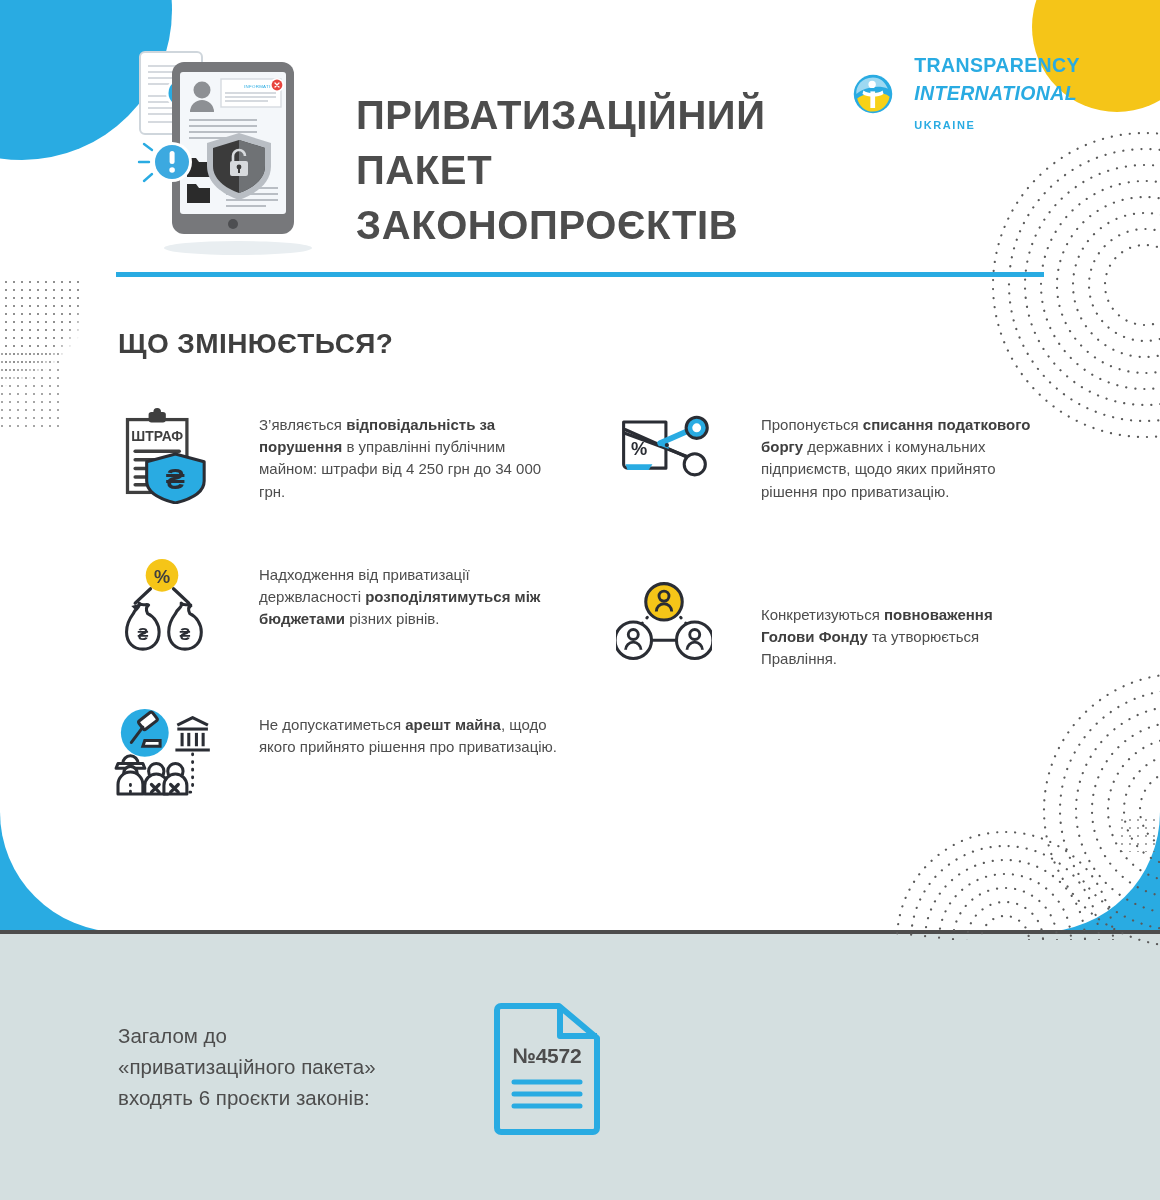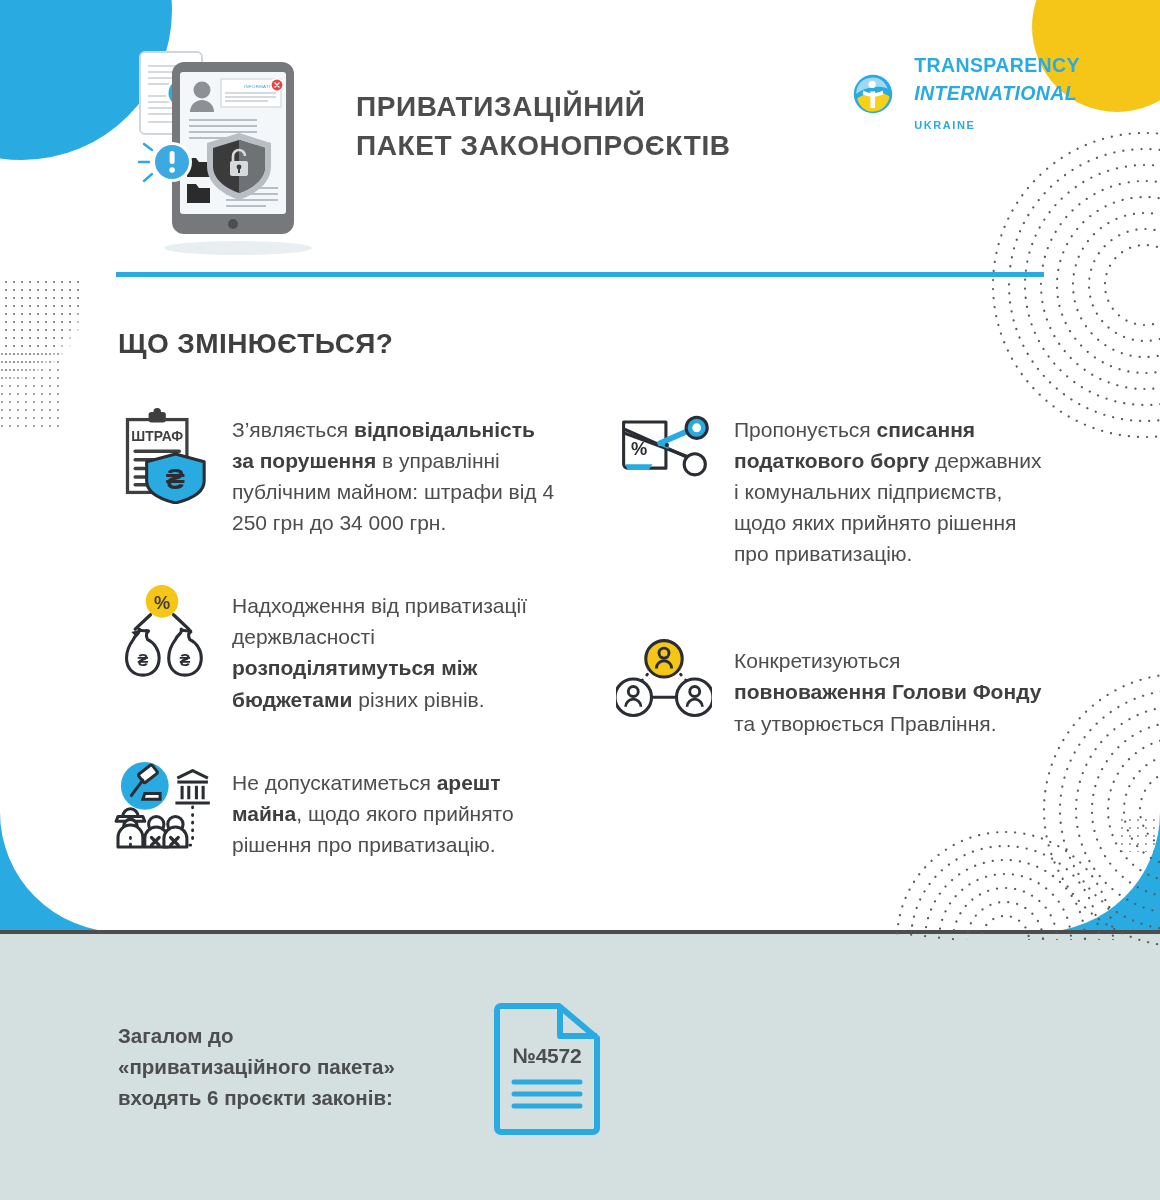--- a/index.html
+++ b/index.html
@@ -108,21 +108,21 @@
   .header-illustration {
     position: absolute;
     left: 126px; top: 38px;
     width: 220px; height: 220px;
   }
   .title {
     position: absolute;
     left: 356px; top: 88px;
     width: 520px;
     color: #4d4d4d;
-    font-size: 28px;
+    font-size: 40px;
     font-weight: 700;
     line-height: 1.38;
     letter-spacing: .6px;
     text-transform: uppercase;
   }
   .title .line { display: block; }
   .logo {
     position: absolute;
     right: 80px; top: 56px;
     display: flex;
@@ -180,39 +180,40 @@
     flex: 0 0 auto;
     width: 104px;
     height: 104px;
     display: flex;
     align-items: flex-start;
     justify-content: center;
   }
   .fact-text {
     flex: 1 1 auto;
     color: #4d4d4d;
-    font-size: 21px;
+    font-size: 15px;
     line-height: 1.48;
     padding-top: 6px;
+    margin-left: 27px;
   }
   .fact-text b { font-weight: 700; color: #3f3f3f; }
 
   
   .footer-inner {
     position: absolute;
     left: 0; top: 934px;
     width: 1160px; height: 266px;
   }
   .footer-text {
     position: absolute;
     left: 118px; top: 86px;
     width: 380px;
     color: #4d4d4d;
     font-size: 20.5px;
-    font-weight: 700;
+    font-weight: 400;
     line-height: 1.52;
   }
   .footer-text .fline { display: block; }
   .doc-row {
     position: absolute;
     left: 492px; top: 1002px;
     display: flex;
     gap: 72px;
     flex-direction: column;
   }
@@ -493,21 +494,21 @@
           <circle cx="86" cy="20" r="4.6" fill="#ffffff"></circle>
           <circle cx="84" cy="58" r="11" fill="#ffffff" stroke="#2a2d34" stroke-width="3.2"></circle>
           <circle cx="84" cy="58" r="4.6" fill="#ffffff"></circle>
           <path d="M46 38 l10 -3 l1 7 z" fill="#29abe2"></path>
           <circle cx="55" cy="38" r="2.2" fill="#2a2d34"></circle>
         </svg>
       </div>
       <div class="fact-text"><span>Пропонується </span><b>списання податкового боргу</b><span> державних і комунальних підприємств, щодо яких прийнято рішення про приватизацію.</span></div>
     </div>
 
-    <div class="fact" style="margin-top:70px;">
+    <div class="fact" style="margin-top:70px;align-items:center;">
       <div class="fact-icon">
         <svg viewBox="0 0 100 82" width="96" height="80">
           <g stroke="#2a2d34" stroke-width="3" stroke-linecap="round" stroke-dasharray="1 7">
             <line x1="38" y1="30" x2="24" y2="46"></line>
             <line x1="62" y1="30" x2="76" y2="46"></line>
           </g>
           <line x1="28" y1="60" x2="72" y2="60" stroke="#2a2d34" stroke-width="3.2"></line>
           <circle cx="50" cy="20" r="19" fill="#f5c518" stroke="#2a2d34" stroke-width="3.2"></circle>
           <g fill="none" stroke="#2a2d34" stroke-width="3">
             <circle cx="50" cy="14" r="5.2"></circle>

